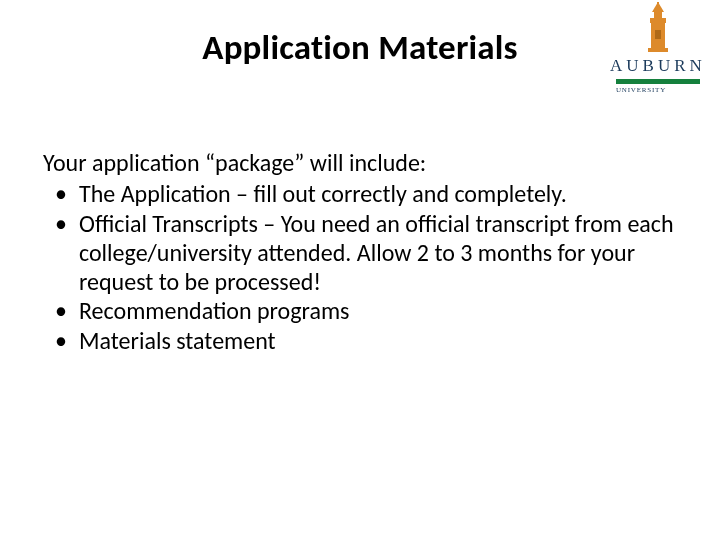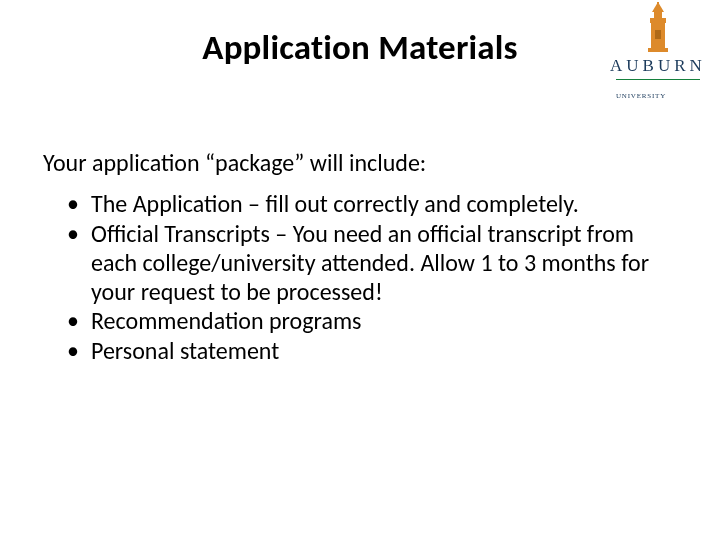--- a/index.html
+++ b/index.html
@@ -1,24 +1,24 @@
 <!DOCTYPE html>
 <html><head>
 <meta charset="utf-8">
 <style>
   html,body{margin:0;padding:0;width:720px;height:540px;background:#fff;font-family:"Calibri","Segoe UI",Arial,sans-serif;color:#000;overflow:hidden}
   .slide{position:relative;width:720px;height:383px}
   .title{position:absolute;top:26px;left:0;width:720px;text-align:center;font-weight:700;font-size:35px;letter-spacing:.2px}
   .logo{position:absolute;top:2px;right:14px;width:96px;text-align:left}
   .logo svg{display:block;margin:0 auto}
   .logo .wordmark{font-family:"Times New Roman",Georgia,serif;font-weight:400;letter-spacing:4px;font-size:17px;color:#1b3a5b;margin-top:2px}
-  .logo .subword{font-family:"Times New Roman",Georgia,serif;font-size:7px;letter-spacing:.8px;color:#1b3a5b;border-top:1px solid #15803d;margin:3px 6px 0;padding-top:12px}
+  .logo .subword{font-family:"Times New Roman",Georgia,serif;font-size:7px;letter-spacing:.8px;color:#1b3a5b;border-top:5px solid #15803d;margin:3px 6px 0;padding-top:2px}
   .body{position:absolute;left:43px;top:148px;width:640px;font-size:24px;line-height:1.22}
   .intro{margin-bottom:2px}
-  ul.bullets{list-style:none;padding:0;margin:12px}
+  ul.bullets{list-style:none;padding:0;margin:0}
   ul.bullets li{position:relative;padding-left:36px;margin:0}
   ul.bullets li::before{content:"•";position:absolute;left:12px;top:0;font-size:24px;line-height:1.22}
 </style>
 </head>
 <body>
 
 <div class="slide">
 
   <div class="title">Application Materials</div>
 
@@ -39,19 +39,19 @@
       </svg>
     </span>
     <div class="wordmark">AUBURN</div>
     <div class="subword">UNIVERSITY</div>
   </div>
 
   <div class="body">
     <div class="intro">Your application “package” will include:</div>
     <ul class="bullets">
       <li><span>The Application – fill out correctly and completely.</span></li>
-      <li><span>Official Transcripts – You need an official transcript from each college/university attended.  Allow 1 to 3 months for your request to be processed!</span></li>
+      <li><span>Official Transcripts – You need an official transcript from each college/university attended.  Allow 2 to 3 months for your request to be processed!</span></li>
       <li><span>Recommendation programs</span></li>
-      <li><span>Personal statement</span></li>
+      <li><span>Materials statement</span></li>
     </ul>
   </div>
 
 </div>
 
 </body></html>

